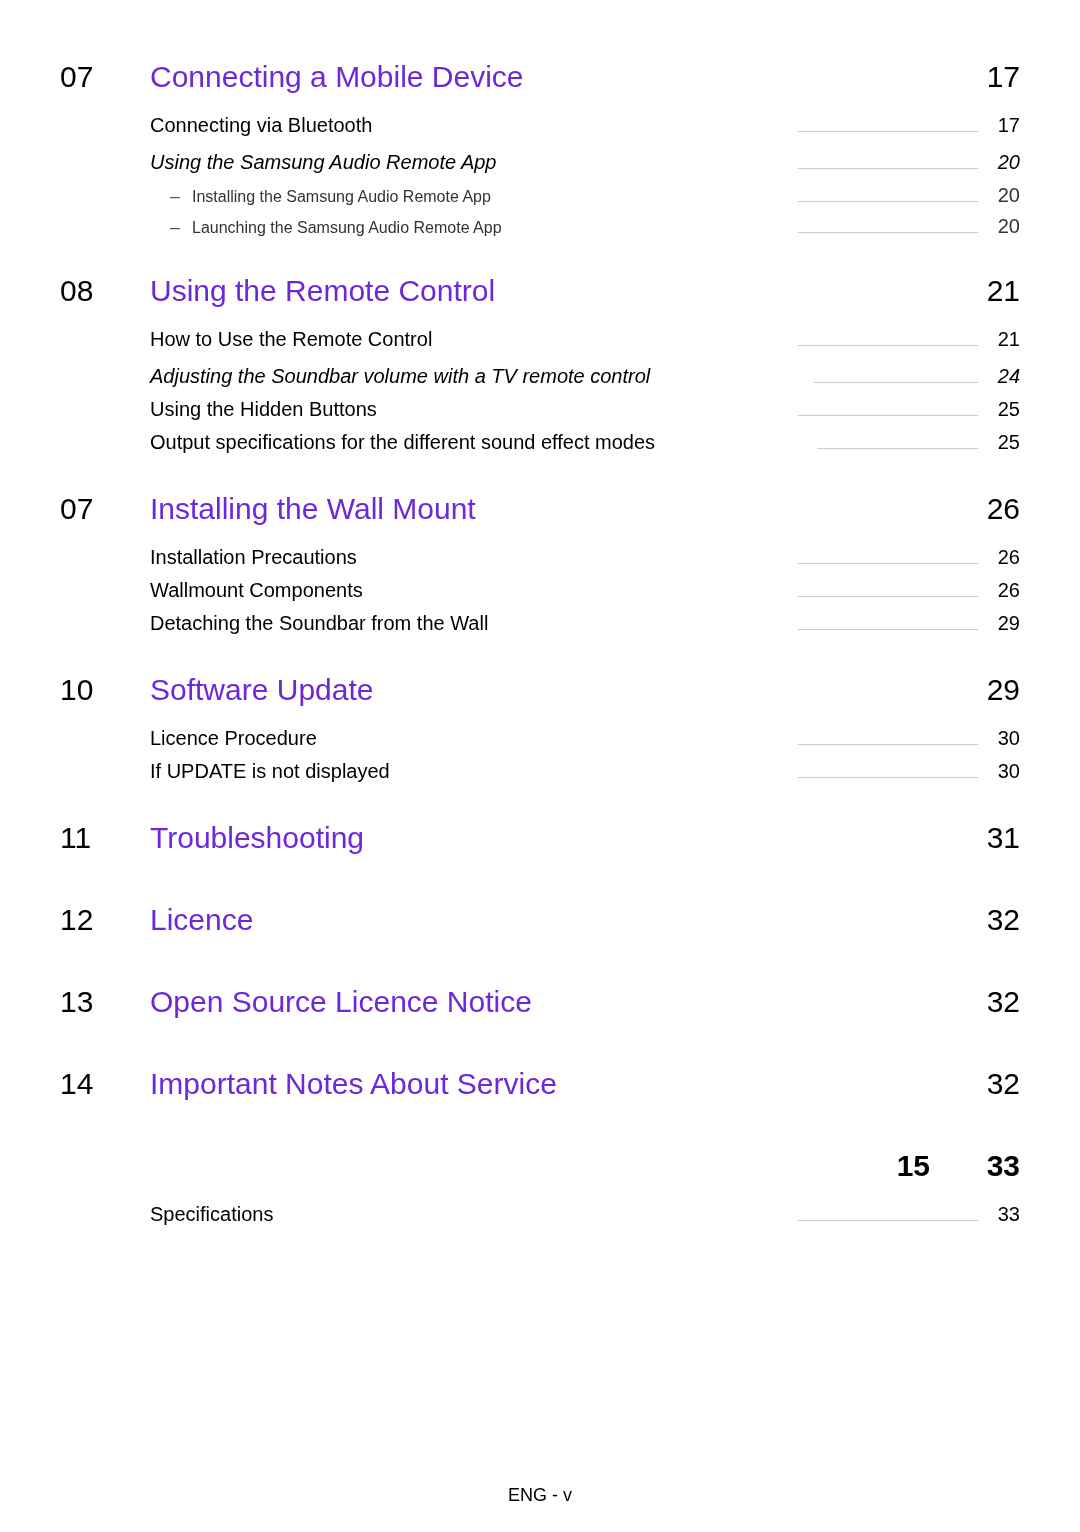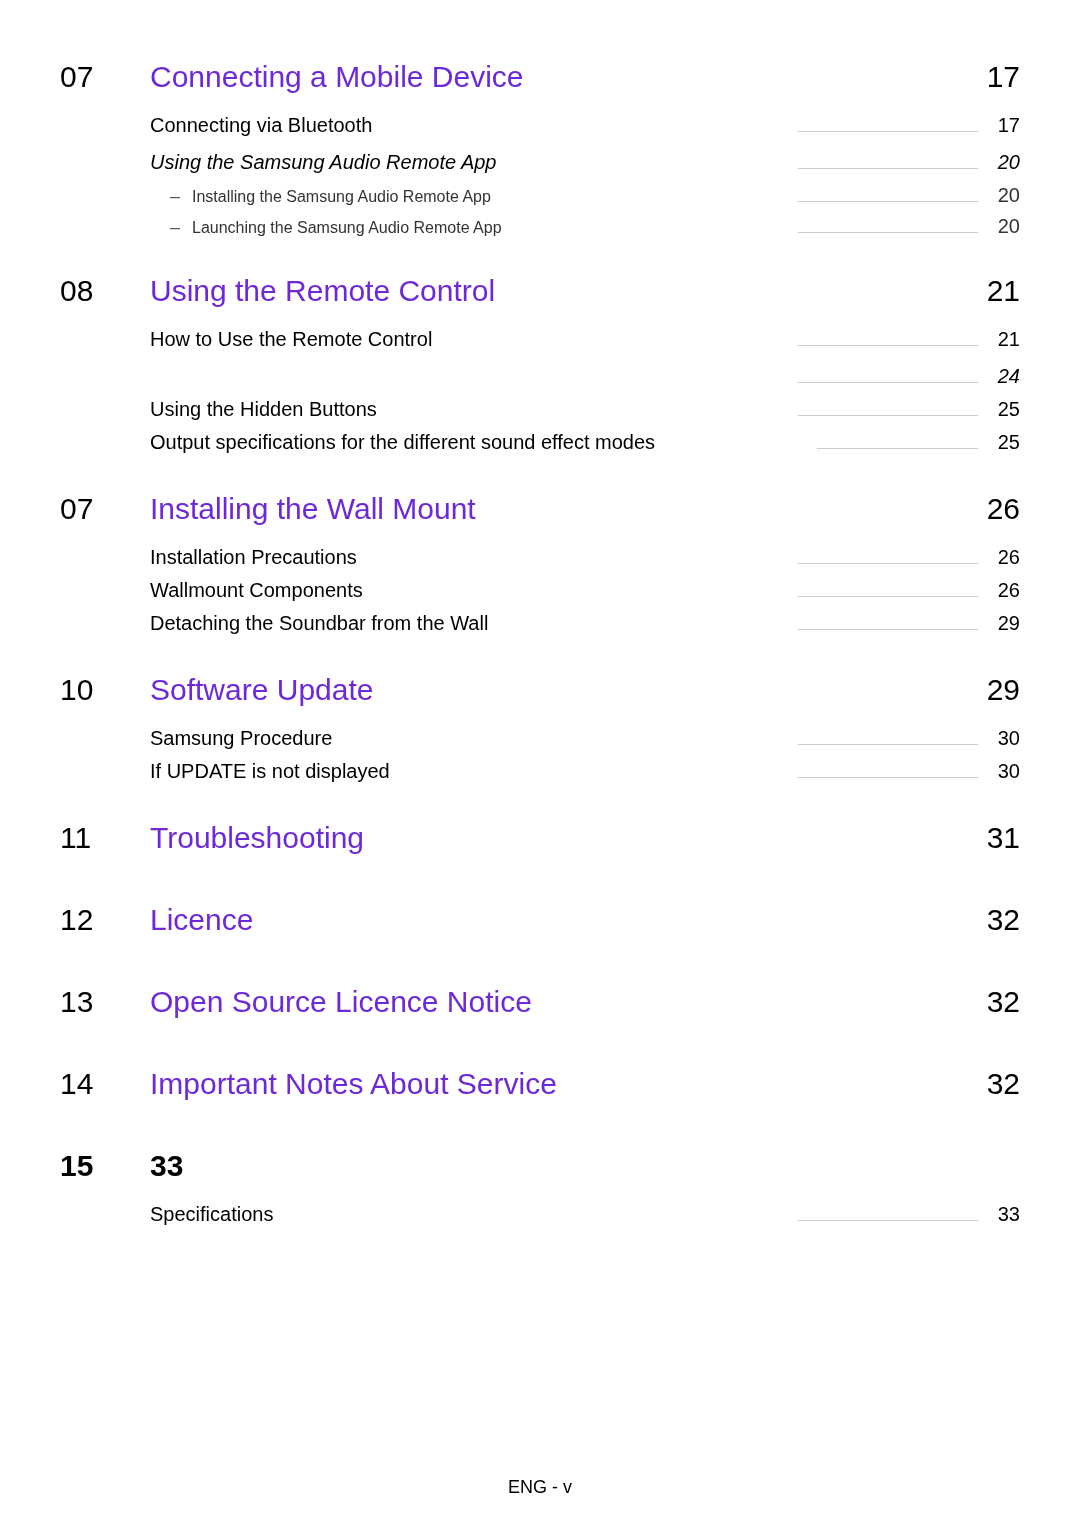--- a/index.html
+++ b/index.html
@@ -20,20 +20,21 @@
       display: flex;
       flex-direction: column;
     }
     .section {
       margin-bottom: 28px;
     }
     .section-header {
       display: flex;
       align-items: baseline;
       margin-bottom: 20px;
+      justify-content: flex-end;
     }
     .section-number {
       width: 90px;
       font-size: 30px;
       font-weight: 400;
       color: #000;
       flex-shrink: 0;
     }
     .section-title {
       flex: 1;
@@ -116,21 +117,21 @@
       display: flex;
       align-items: baseline;
       width: 100%;
     }
     .gap-above {
       margin-top: 14px;
       font-style: italic;
     }
     .footer {
       position: absolute;
-      bottom: 34px;
+      bottom: 26px;
       left: 0;
       right: 0;
       text-align: center;
       font-size: 18px;
       color: #000;
     }
   </style>
 </head>
 <body>
 
@@ -184,20 +185,21 @@
         <div class="entry">
           <div class="entry-row">
             <div class="entry-title">How to Use the Remote Control</div>
             <div class="entry-spacer"></div>
             <div class="entry-leader"></div>
             <div class="entry-page">21</div>
           </div>
         </div>
         <div class="entry gap-above">
           <div class="entry-row">
+            <div class="entry-title">Adjusting the Soundbar volume with a TV remote control</div>
             <div class="entry-spacer"></div>
             <div class="entry-leader"></div>
             <div class="entry-page">24</div>
           </div>
         </div>
         <div class="entry">
           <div class="entry-row">
             <div class="entry-title">Using the Hidden Buttons</div>
             <div class="entry-spacer"></div>
             <div class="entry-leader"></div>
@@ -249,21 +251,21 @@
     </div>
     <div class="section">
       <div class="section-header">
         <div class="section-number">10</div>
         <div class="section-title">Software Update</div>
         <div class="section-page">29</div>
       </div>
       <div class="entries">
         <div class="entry">
           <div class="entry-row">
-            <div class="entry-title">Samsung Procedure</div>
+            <div class="entry-title">Licence Procedure</div>
             <div class="entry-spacer"></div>
             <div class="entry-leader"></div>
             <div class="entry-page">30</div>
           </div>
         </div>
         <div class="entry">
           <div class="entry-row">
             <div class="entry-title">If UPDATE is not displayed</div>
             <div class="entry-spacer"></div>
             <div class="entry-leader"></div>

